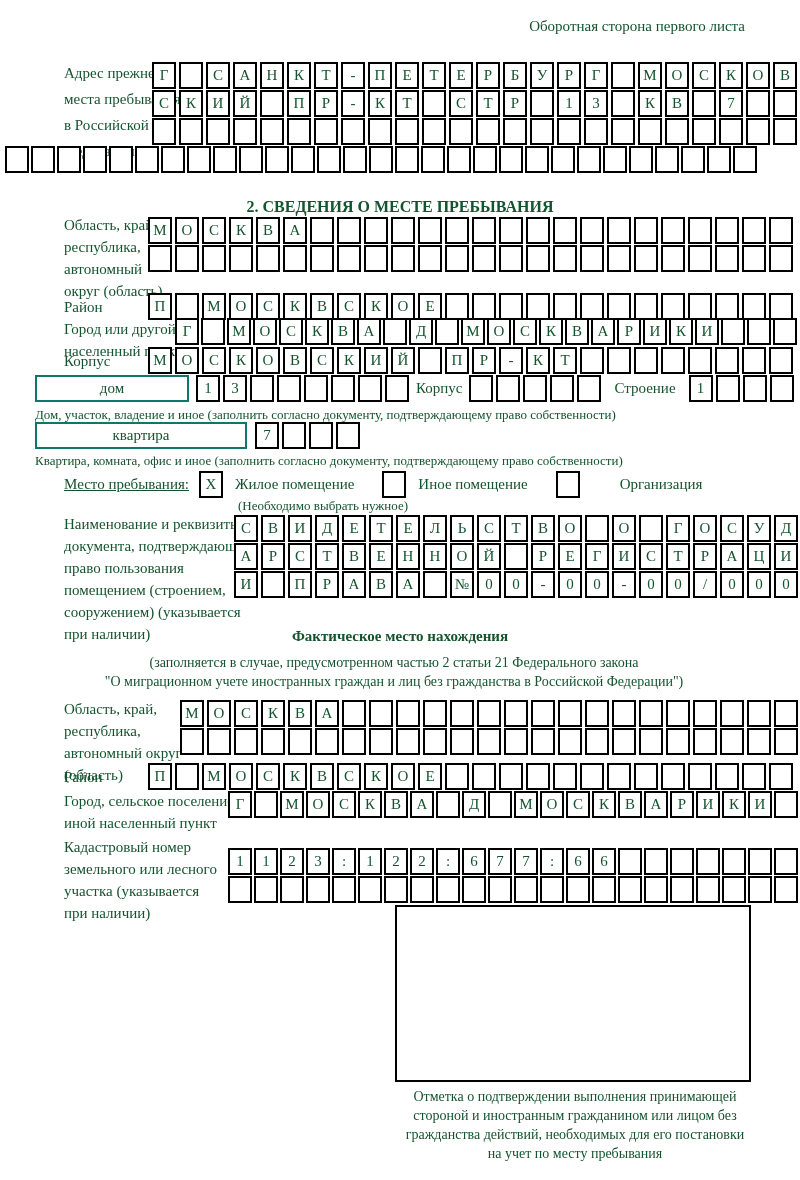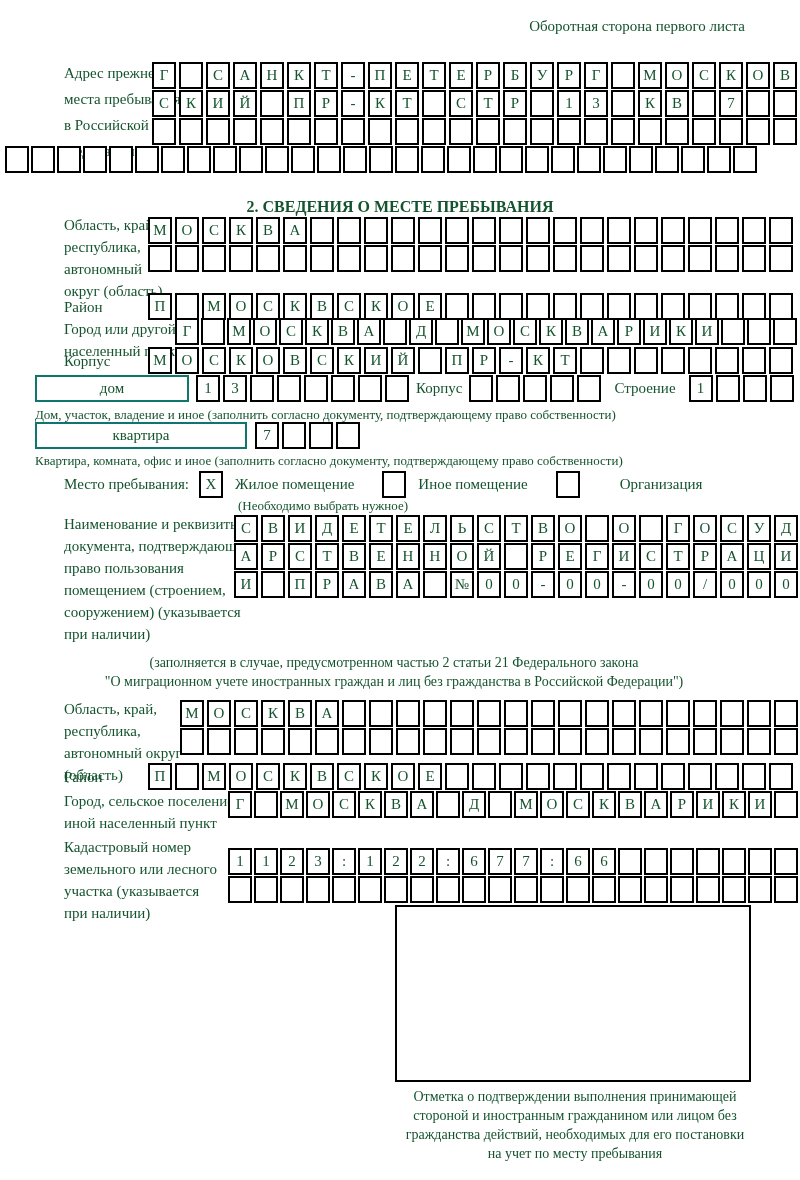--- a/index.html
+++ b/index.html
@@ -330,21 +330,21 @@
     <div style="display:flex;gap:3px;">
         <span class="cell">7</span>
         <span class="cell"></span>
         <span class="cell"></span>
         <span class="cell"></span>
       </div>
   </div>
   <div class="caption" style="left:35px;top:453px;">Квартира, комната, офис и иное (заполнить согласно документу, подтверждающему право собственности)</div>
 
   <div class="inlinerow" style="left:64px;top:471px;">
-    <div class="inline-lbl" style="margin-right:10px;">Место пребывания:</div>
+    <div class="inline-lbl" style="margin-right:10px;text-decoration:underline;">Место пребывания:</div>
     <span class="cell">X</span>
     <div class="inline-lbl" style="margin:0 28px 0 12px;">Жилое помещение</div>
     <span class="cell"></span>
     <div class="inline-lbl" style="margin:0 28px 0 12px;">Иное помещение</div>
     <span class="cell"></span>
     <div class="inline-lbl" style="margin:0 0 0 40px;">Организация</div>
   </div>
   <div class="caption" style="left:238px;top:498px;">(Необходимо выбрать нужное)</div>
 
   <div class="lbl" style="left:64px;top:513px;width:200px;">Наименование и реквизиты
@@ -416,20 +416,21 @@
       <span class="cell">0</span>
       <span class="cell">-</span>
       <span class="cell">0</span>
       <span class="cell">0</span>
       <span class="cell">/</span>
       <span class="cell">0</span>
       <span class="cell">0</span>
       <span class="cell">0</span>
     </div>
 
+  <div class="heading" style="top:628px;font-size:15px;">Фактическое место нахождения</div>
   <div class="note14" style="top:655px;">(заполняется в случае, предусмотренном частью 2 статьи 21 Федерального закона</div>
   <div class="note14" style="top:674px;">"О миграционном учете иностранных граждан и лиц без гражданства в Российской Федерации")</div>
 
   <div class="lbl" style="left:64px;top:698px;width:140px;">Область, край,
 республика,
 автономный округ
 (область)</div>
   <div class="boxrow" style="left:180px;top:700px;">
       <span class="cell">М</span>
       <span class="cell">О</span>

